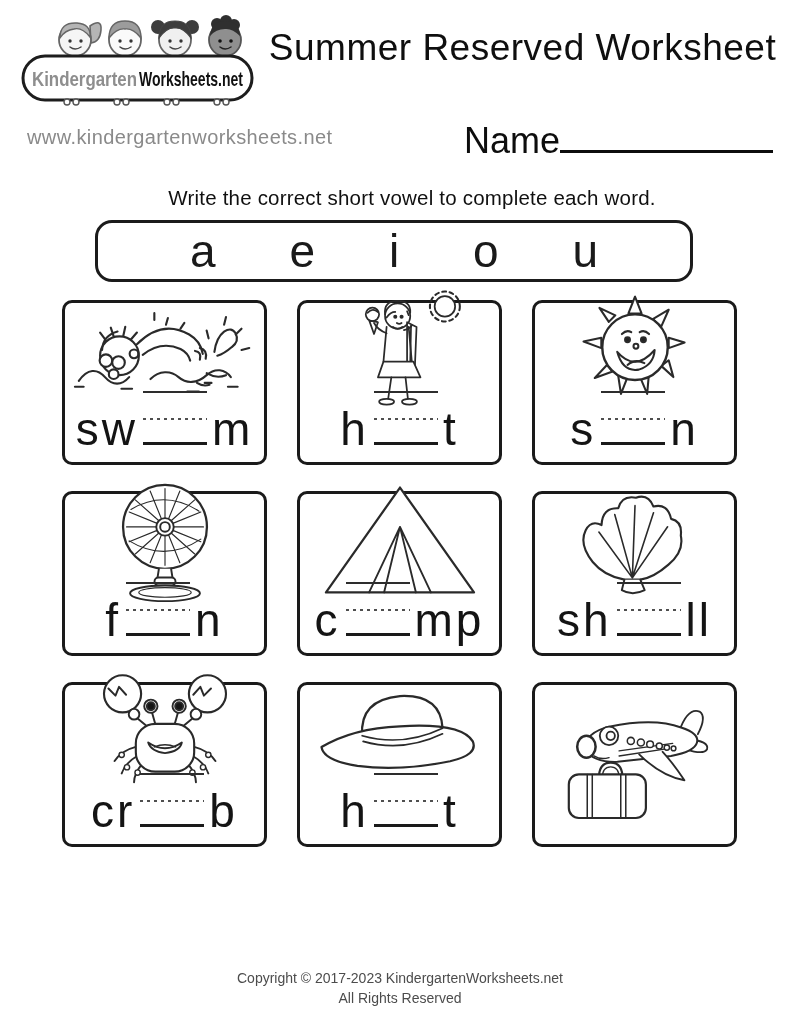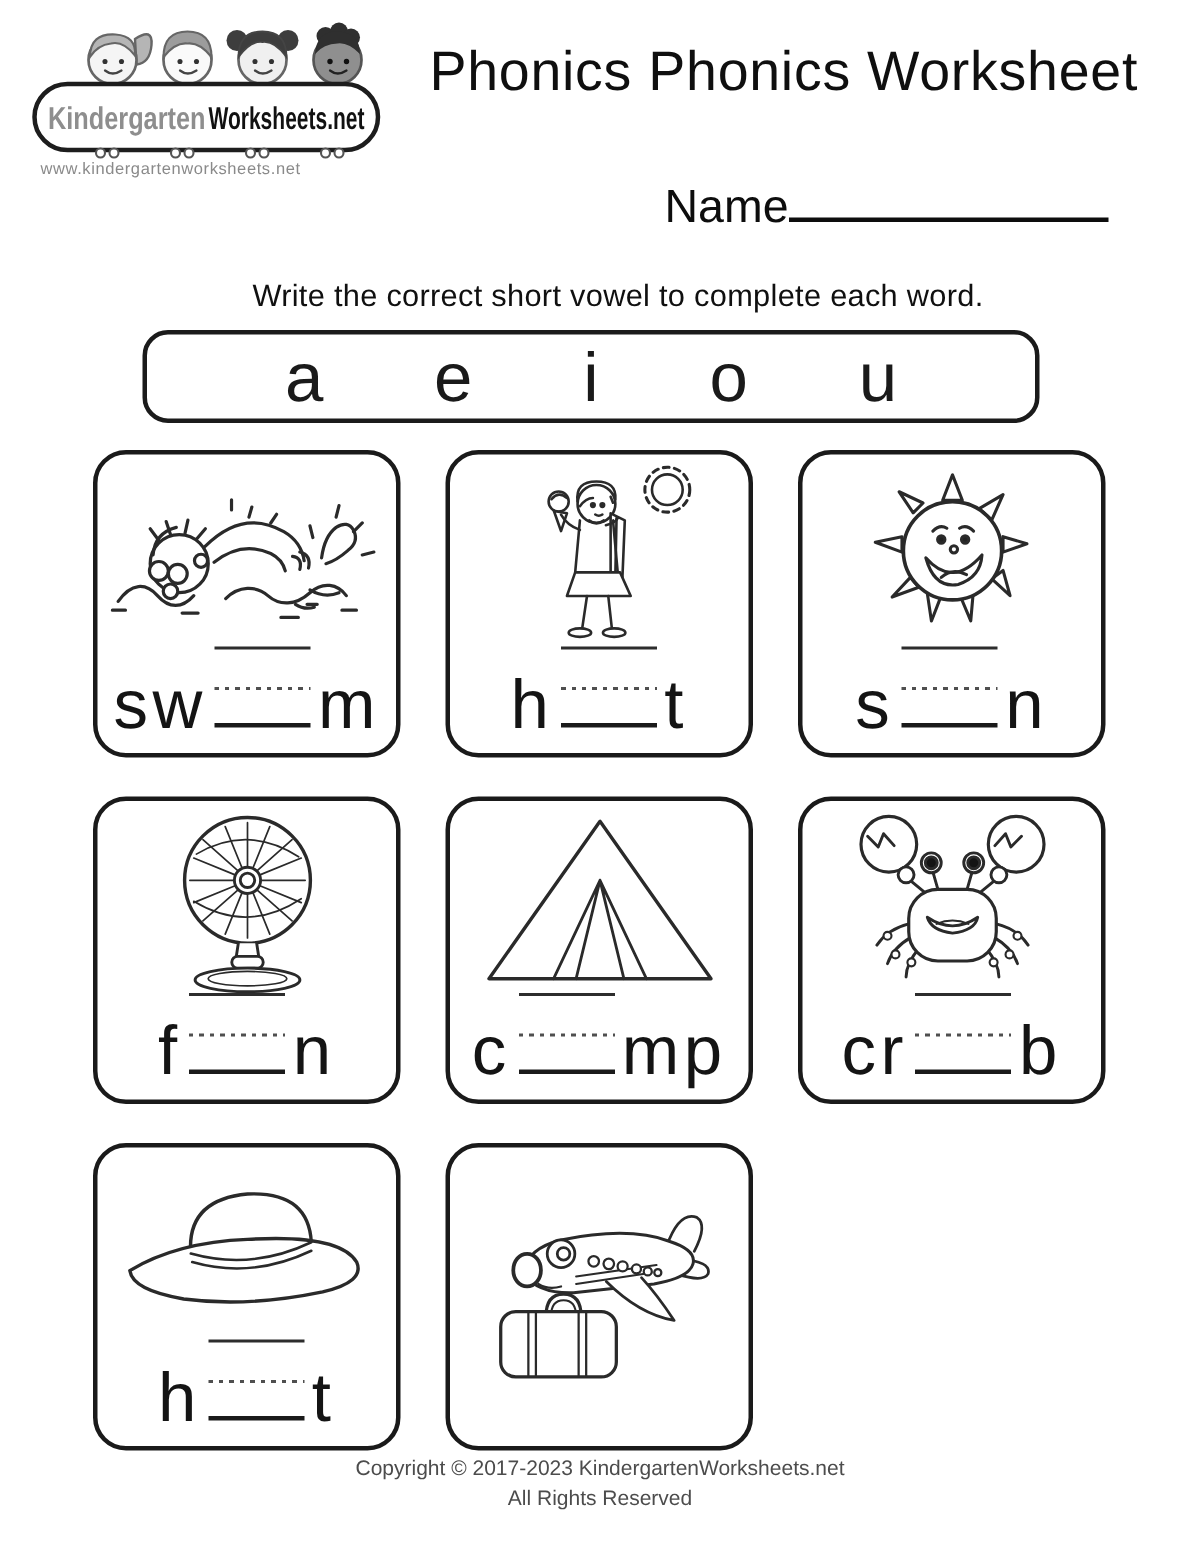--- a/index.html
+++ b/index.html
@@ -5,38 +5,38 @@
   * { box-sizing: border-box; margin: 0; padding: 0; }
   html,body { background:#fff; }
   body {
     width: 800px; height: 1035px; position: relative;
     font-family: "Liberation Sans", sans-serif;
     color: #161616; overflow: hidden;
   }
 
   
   .logo { position:absolute; left:20px; top:12px;text-align:center; }
-  .site-url { position:absolute; left:27px; top:107px; font-size:11px; letter-spacing:.4px; color:#8a8a8a; }
+  .site-url { position:absolute; left:27px; top:126px; font-size:20px; letter-spacing:.4px; color:#8a8a8a; }
   .page-title { position:absolute; left:245px; top:27px; width:555px; text-align:center;
     font-size:37px; font-weight:normal; color:#0f0f0f; letter-spacing:.5px; }
-  .name-row { position:absolute; left:443px; top:120px; font-size:31px; color:#0d0d0d; white-space:nowrap; }
+  .name-row { position:absolute; left:464px; top:120px; font-size:36px; color:#0d0d0d; white-space:nowrap; }
   .name-line { display:inline-block; width:213px; border-bottom:3px solid #0d0d0d; }
 
   .instruction { position:absolute; top:186px; left:12px; width:100%; text-align:center;
     font-size:20.5px; color:#101010; letter-spacing:.2px; }
 
   .vowel-box { position:absolute; left:95px; top:220px; width:598px; height:62px;
     border:3px solid #1b1b1b; border-radius:17px;
     display:flex; align-items:center; justify-content:space-around; padding:0 55px; }
   .vowel { font-size:46px; color:#1a1a1a; line-height:1; }
 
   
   .grid { position:absolute; left:62px; top:300px; width:676px;
     display:grid; grid-template-columns:repeat(3,205px); column-gap:30px; row-gap:26px; }
-  .card { height:205px; border:3px solid #1a1a1a; border-radius:22px;
+  .card { height:165px; border:3px solid #1a1a1a; border-radius:10px;
     display:flex; flex-direction:column; align-items:center; justify-content:space-between;
     padding:5px 4px 12px; background:#fff; }
   .pic { flex:1 1 auto; min-height:0; display:flex; align-items:center; justify-content:center; }
   .word { display:flex; align-items:baseline; justify-content:center;
     font-size:46px; line-height:.9; letter-spacing:3px; color:#141414; flex:0 0 auto; }
   .blank { width:64px; height:54px; margin:0 5px;
     border-top:2.5px solid #2d2d2d; border-bottom:3px solid #1a1a1a;
     background-image:repeating-linear-gradient(to right,#4f4f4f 0 3px,transparent 3px 7px);
     background-size:100% 2px; background-position:0 54%; background-repeat:no-repeat; }
 
@@ -93,21 +93,21 @@
         <circle cx="106" cy="90" r="3"></circle>
       <circle cx="147" cy="90" r="3"></circle>
         <circle cx="156" cy="90" r="3"></circle>
       <circle cx="197" cy="90" r="3"></circle>
         <circle cx="206" cy="90" r="3"></circle>
     </g>
   </svg>
 </div>
 
 <div class="site-url">www.kindergartenworksheets.net</div>
-<div class="page-title">Phonics Phonics Worksheet</div>
+<div class="page-title">Summer Reserved Worksheet</div>
 
 <div class="name-row"><span>Name</span><span class="name-line"></span></div>
 
 <div class="instruction">Write the correct short vowel to complete each word.</div>
 
 <div class="vowel-box">
   <span class="vowel">a</span>
   <span class="vowel">e</span>
   <span class="vowel">i</span>
   <span class="vowel">o</span>
@@ -231,20 +231,34 @@
         <path d="M95,50 L62,120 M95,50 L78,120 M95,50 L112,120 M95,50 L128,120" stroke-width="2"></path>
       </svg>
     </div>
     <div class="word">
         <span>c</span>
         <span class="blank"></span>
         <span>mp</span>
       </div>
   </div>
 
+  <div class="card">
+    <div class="pic">
+      <svg class="art" width="168" height="118" viewBox="0 0 190 134">
+        <path d="M83,112 Q60,108 47,92 Q31,72 39,56 Q45,44 57,50 Q58,30 76,31 Q80,16 96,19 Q110,14 116,29 Q132,25 136,43 Q149,46 147,62 Q151,80 133,95 Q116,110 101,112 Z" fill="#fff" stroke-width="2.4"></path>
+        <path d="M92,110 L54,58 M92,110 L72,38 M92,110 L95,28 M92,110 L116,36 M92,110 L132,52" stroke-width="1.8"></path>
+        <path d="M83,112 L80,124 Q92,131 106,124 L101,112" fill="#fff"></path>
+      </svg>
+    </div>
+    <div class="word">
+        <span>sh</span>
+        <span class="blank"></span>
+        <span>ll</span>
+      </div>
+  </div>
 
   <div class="card">
     <div class="pic">
       <svg class="art" width="168" height="124" viewBox="0 0 190 140">
         <circle cx="47" cy="28" r="21" fill="#fff" stroke-width="2.4"></circle>
         <path d="M31,22 l8,8 l4,-10 l8,9"></path>
         <circle cx="143" cy="28" r="21" fill="#fff" stroke-width="2.4"></circle>
         <path d="M127,29 l8,-9 l4,10 l8,-8"></path>
         <circle cx="60" cy="51" r="6" fill="#fff"></circle>
           <circle cx="130" cy="51" r="6" fill="#fff"></circle>

